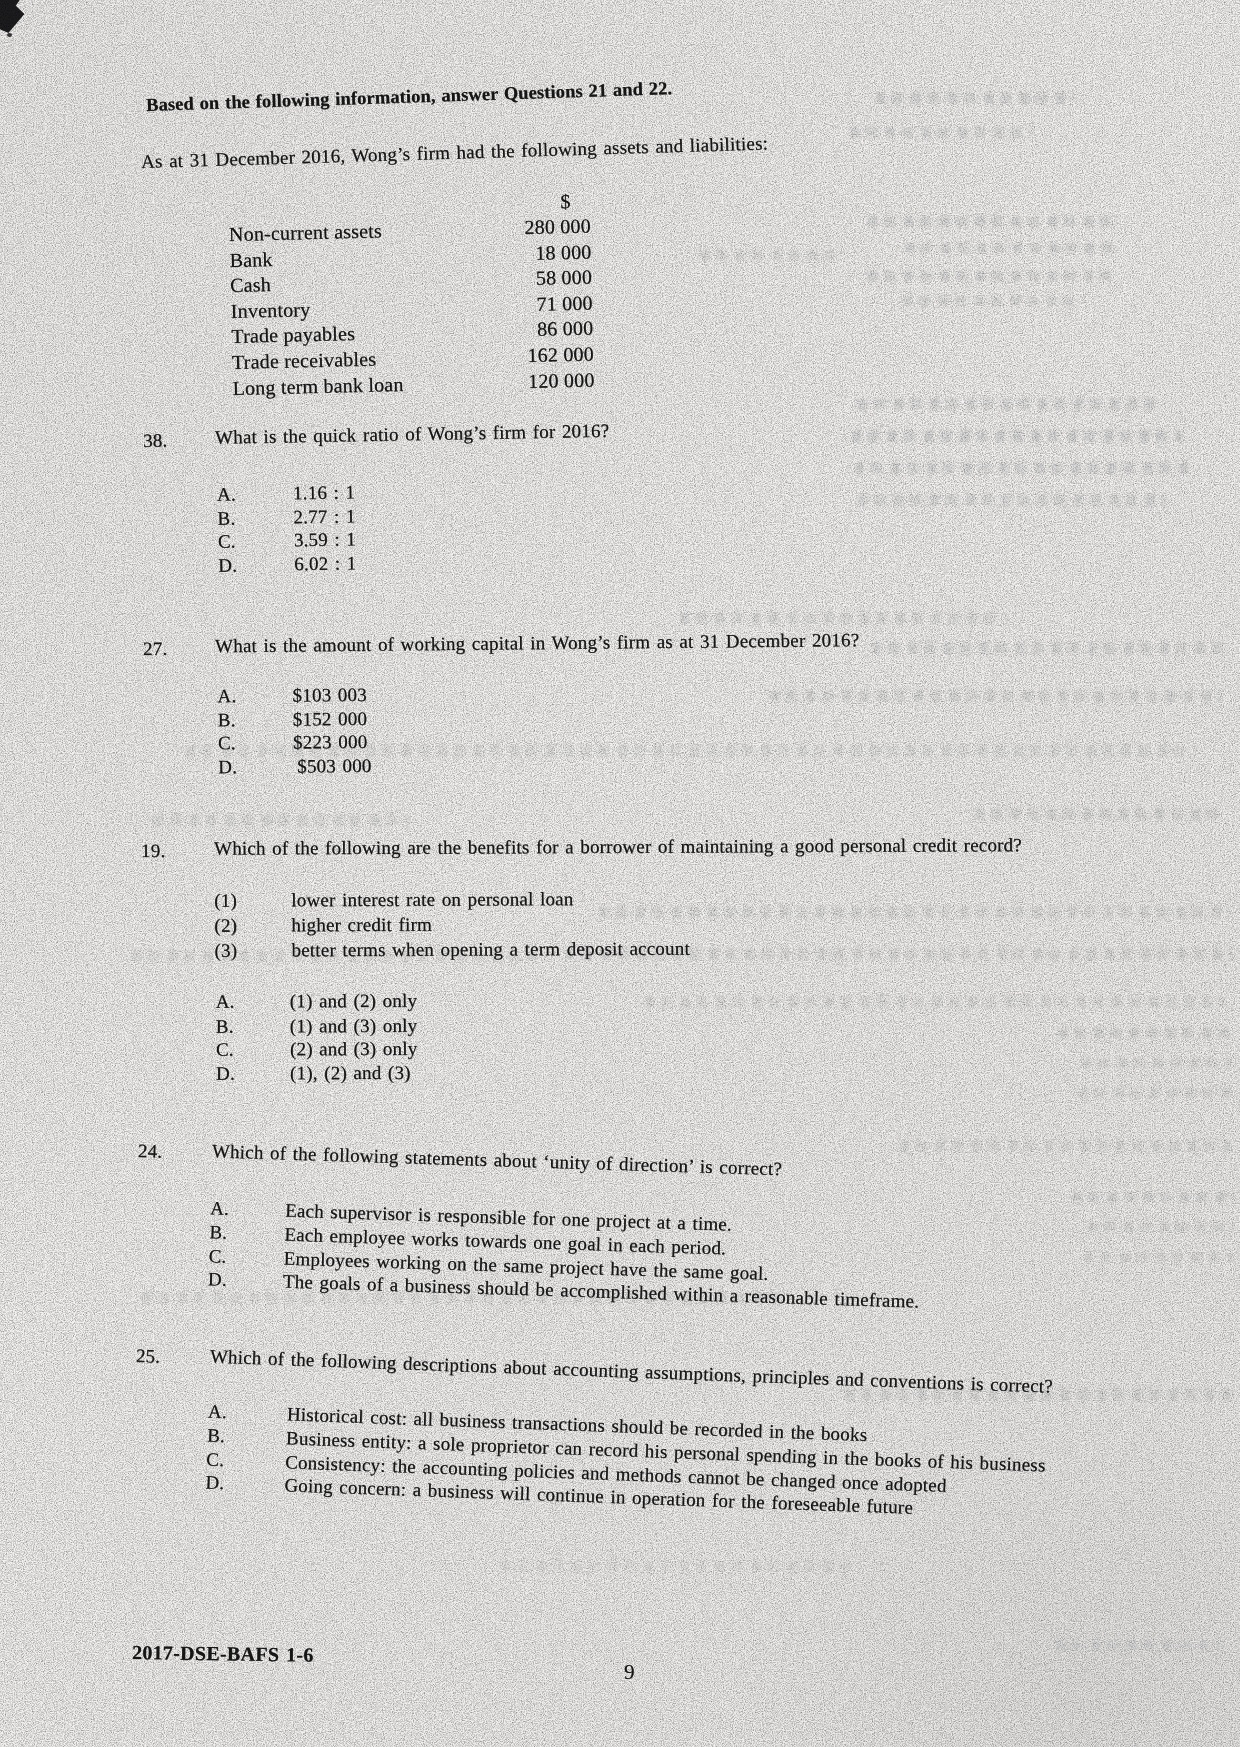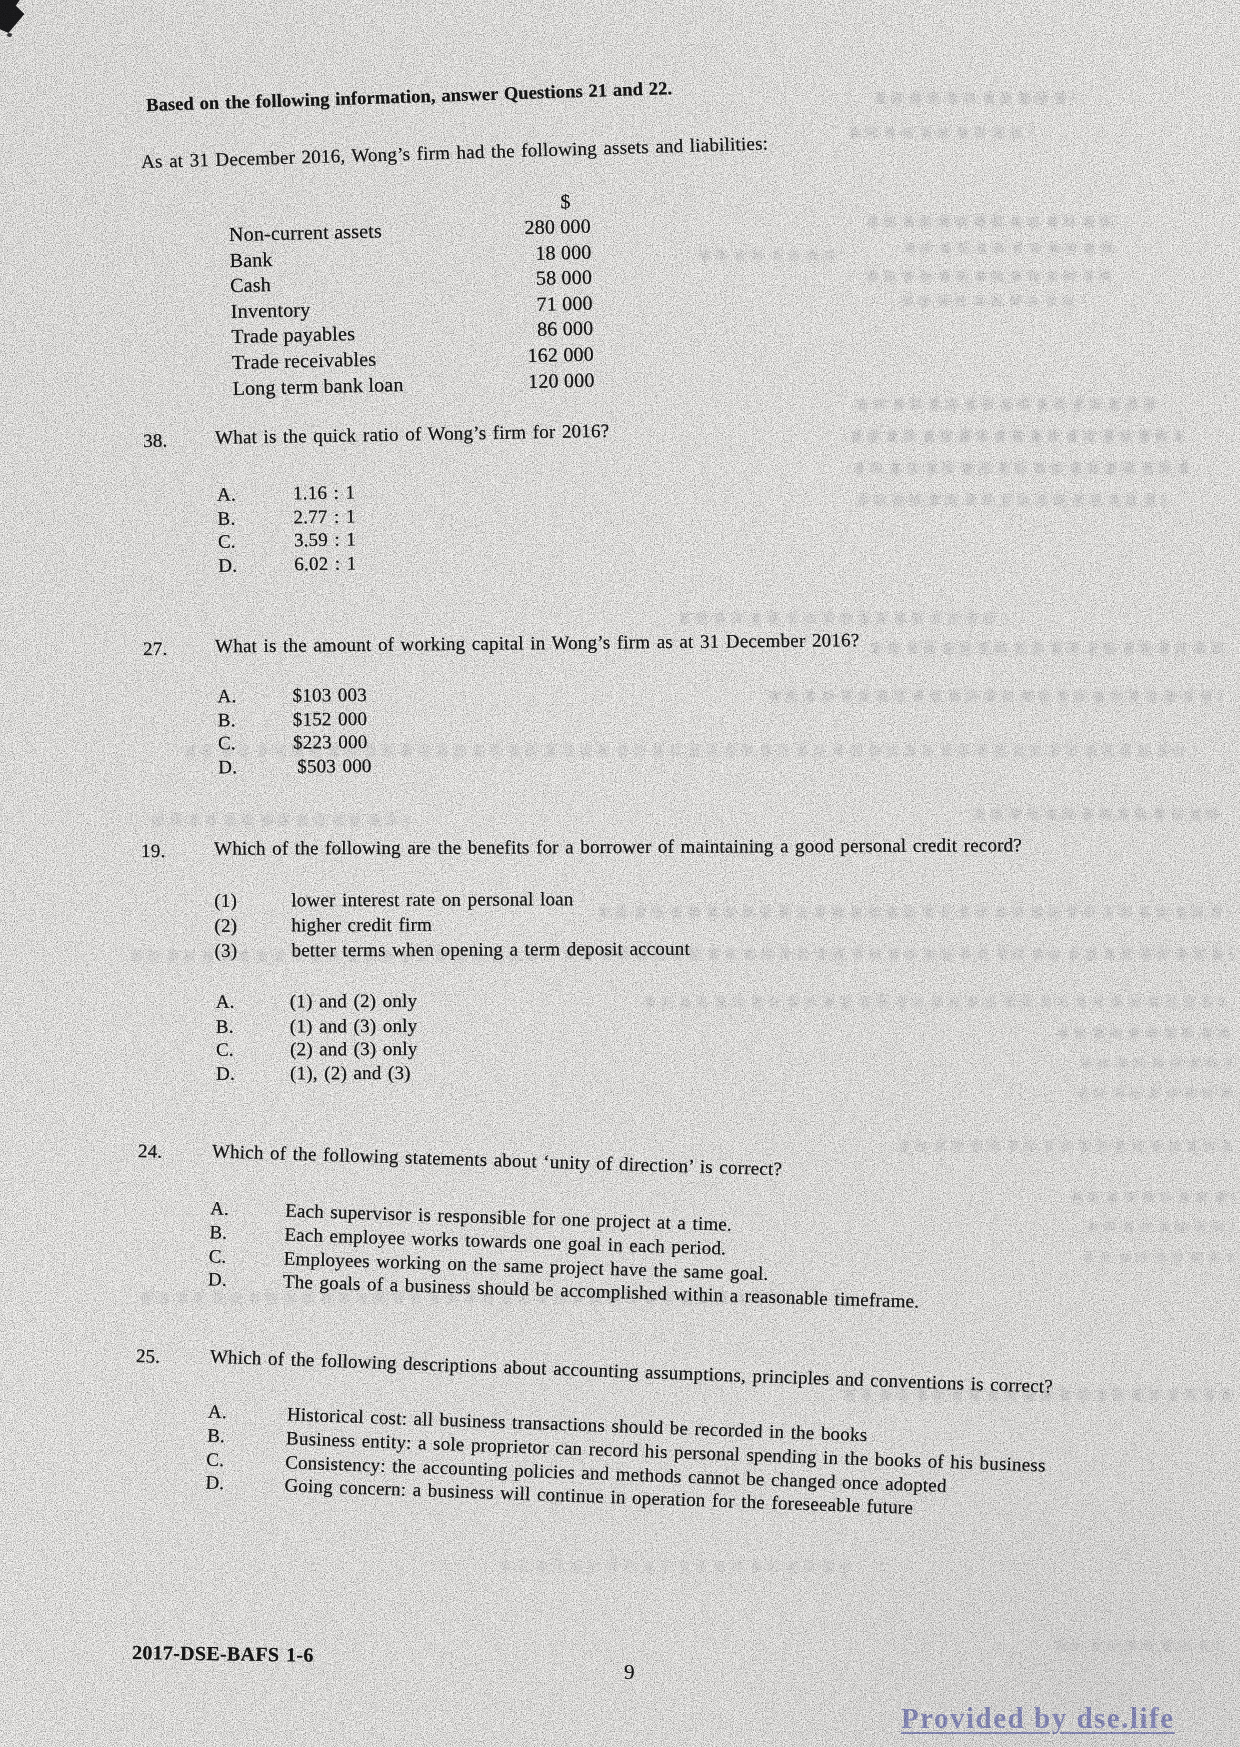--- a/index.html
+++ b/index.html
@@ -185,21 +185,20 @@
     <span class="t" style="left:210px;top:102.5px">C.</span>
     <span class="t" style="left:289px;top:102.5px">Consistency: the accounting policies and methods cannot be changed once adopted</span>
     <span class="t" style="left:210px;top:126px">D.</span>
     <span class="t" style="left:289px;top:126px">Going concern: a business will continue in operation for the foreseeable future</span>
   </div>
 
   <div class="blk" style="top:1641px; transform:rotate(0.8deg); transform-origin:132px 10px;">
     <span class="t footer-code" style="left:132px;top:0">2017-DSE-BAFS 1-6</span>
   </div>
   <span class="t page-num" style="left:624px;top:1660px">9</span>
-  <span class="watermark">Provided by dse.life</span>
 
   <svg class="noise" width="1240" height="1747" aria-hidden="true">
     <filter id="grain">
       <feTurbulence type="fractalNoise" baseFrequency="0.9" numOctaves="2" seed="7" stitchTiles="stitch"></feTurbulence>
       <feColorMatrix type="matrix" values="0 0 0 0 0  0 0 0 0 0  0 0 0 0 0  0.9 0.9 0.9 0 -1.15"></feColorMatrix>
     </filter>
     <rect width="1240" height="1747" filter="url(#grain)" opacity="0.5"></rect>
   </svg>
 
 </div>

